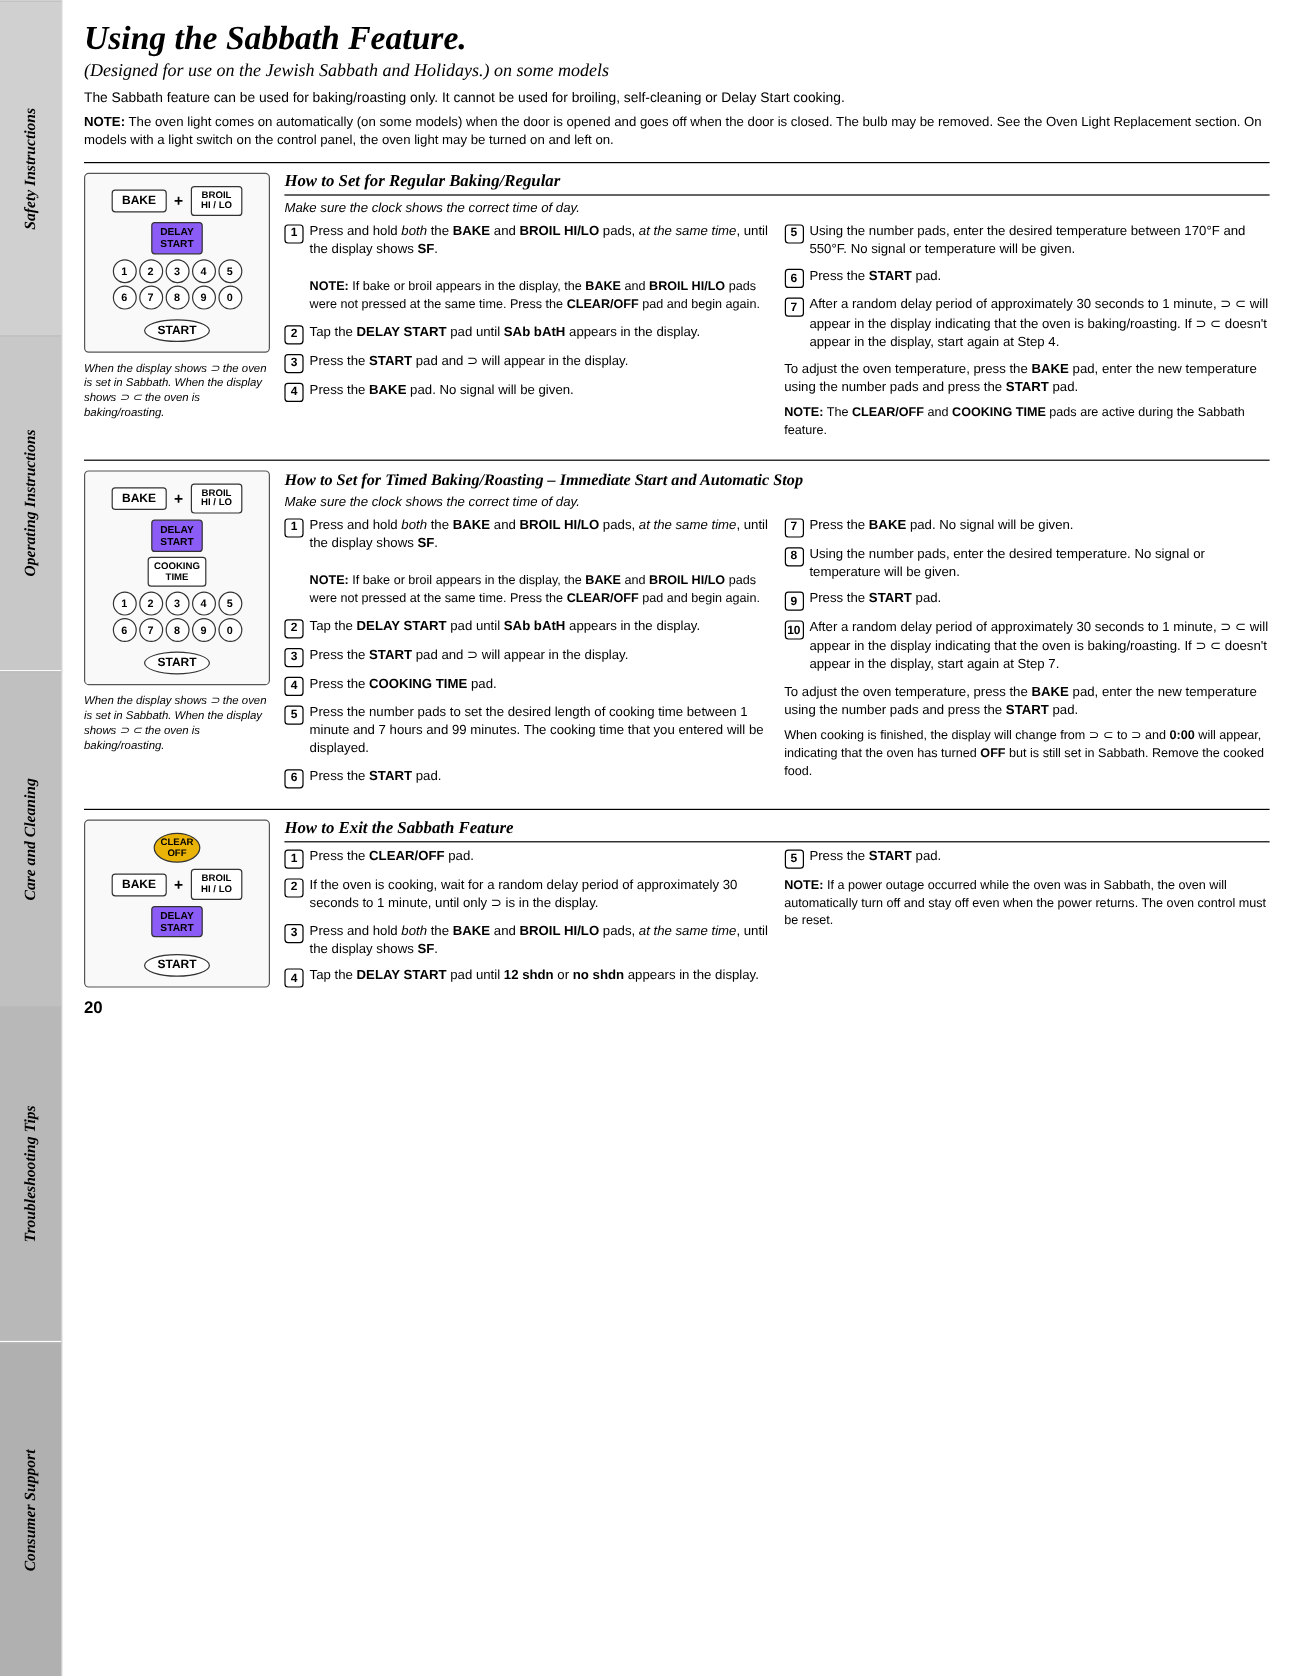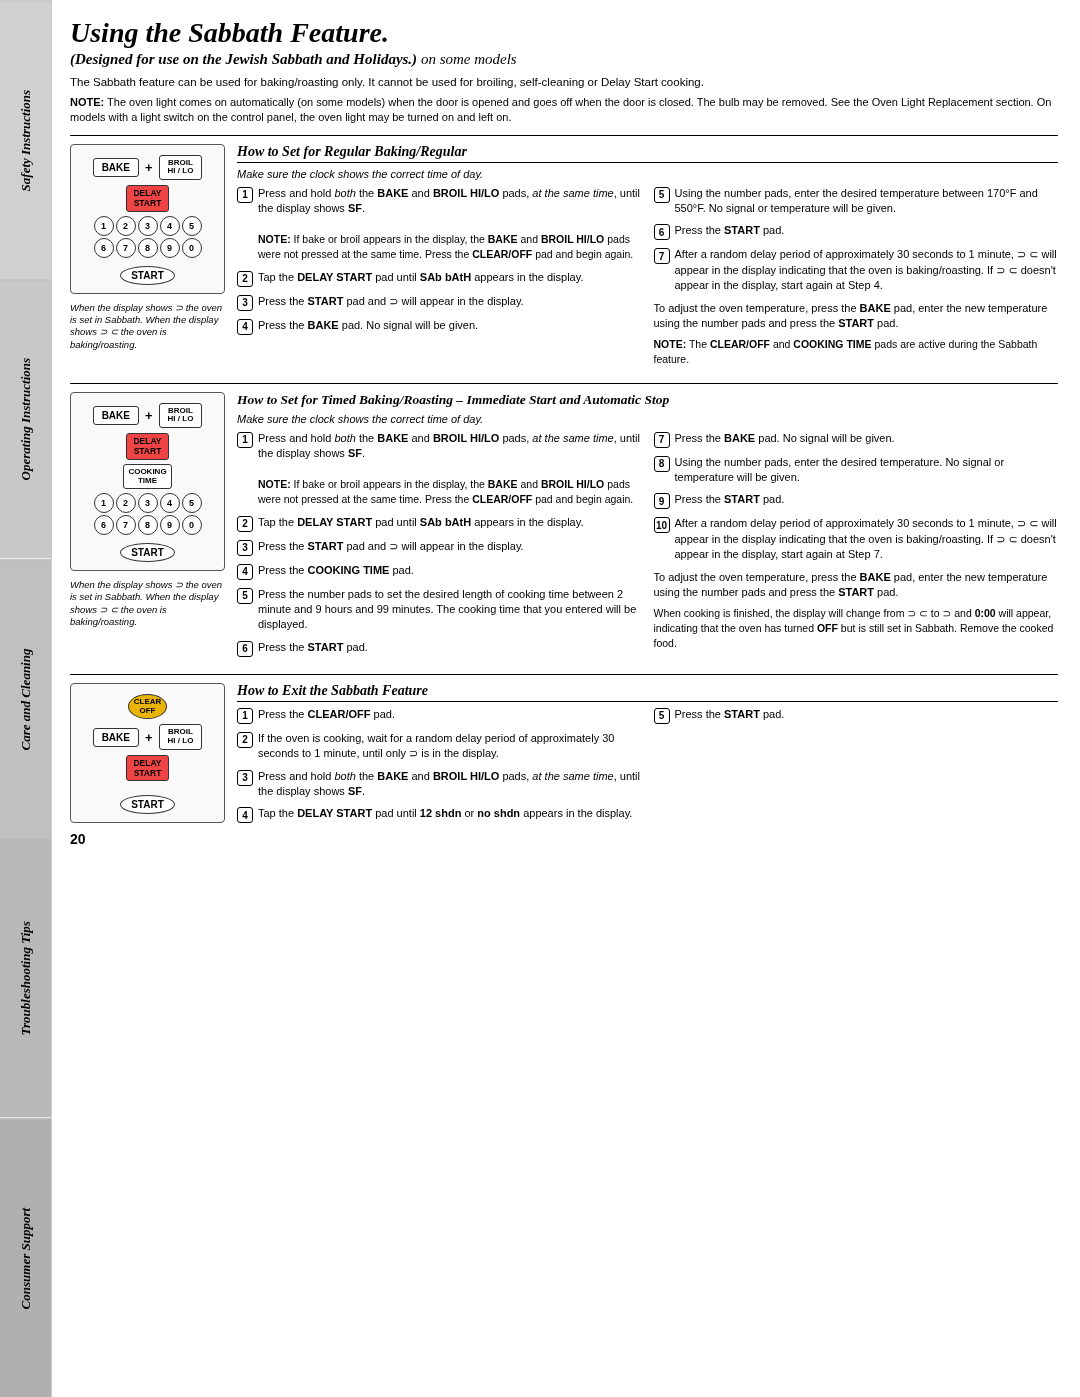--- a/index.html
+++ b/index.html
@@ -66,21 +66,21 @@
     }
 
     .page-subtitle {
       font-size: 15px;
       font-style: italic;
       font-family: Georgia, serif;
       margin-bottom: 6px;
     }
 
     .page-subtitle strong {
-      font-weight: bold;
+      font-weight: normal;
       text-align: center;
     }
 
     .intro-text {
       font-size: 11.5px;
       margin-bottom: 5px;
       line-height: 1.4;
     }
 
     .note-text {
@@ -147,21 +147,21 @@
       font-size: 13px;
       font-weight: bold;
     }
 
     .btn-delay-start {
       border: 1.5px solid #333;
       border-radius: 3px;
       padding: 2px 6px;
       font-size: 8.5px;
       font-weight: bold;
-      background: #ef4444;
+      background: #8b5cf6;
       margin: 0 auto 4px;
       display: inline-block;
       text-align: center;
       line-height: 1.2;
     }
 
     .btn-cooking-time {
       border: 1.5px solid #333;
       border-radius: 3px;
       padding: 2px 4px;
@@ -511,21 +511,21 @@
               <div class="step-item">
                 <div class="step-num">3</div>
                 <div class="step-text">Press the <strong>START</strong> pad and ⊃ will appear in the display.</div>
               </div>
               <div class="step-item">
                 <div class="step-num">4</div>
                 <div class="step-text">Press the <strong>COOKING TIME</strong> pad.</div>
               </div>
               <div class="step-item">
                 <div class="step-num">5</div>
-                <div class="step-text">Press the number pads to set the desired length of cooking time between 2 minute and 9 hours and 99 minutes. The cooking time that you entered will be displayed.</div>
+                <div class="step-text">Press the number pads to set the desired length of cooking time between 1 minute and 7 hours and 99 minutes. The cooking time that you entered will be displayed.</div>
               </div>
               <div class="step-item">
                 <div class="step-num">6</div>
                 <div class="step-text">Press the <strong>START</strong> pad.</div>
               </div>
             </div>
             <div class="steps-col">
               <div class="step-item">
                 <div class="step-num">7</div>
                 <div class="step-text">Press the <strong>BAKE</strong> pad. No signal will be given.</div>
@@ -598,20 +598,23 @@
               <div class="step-item">
                 <div class="step-num">4</div>
                 <div class="step-text">Tap the <strong>DELAY START</strong> pad until <strong>12 shdn</strong> or <strong>no shdn</strong> appears in the display.</div>
               </div>
             </div>
             <div class="steps-col">
               <div class="step-item">
                 <div class="step-num">5</div>
                 <div class="step-text">Press the <strong>START</strong> pad.</div>
               </div>
+              <div class="note-box">
+                <strong>NOTE:</strong> If a power outage occurred while the oven was in Sabbath, the oven will automatically turn off and stay off even when the power returns. The oven control must be reset.
+              </div>
             </div>
           </div>
         </div>
       </div>
     </div>
 
   </div>
 </div>
 
 </body></html>

